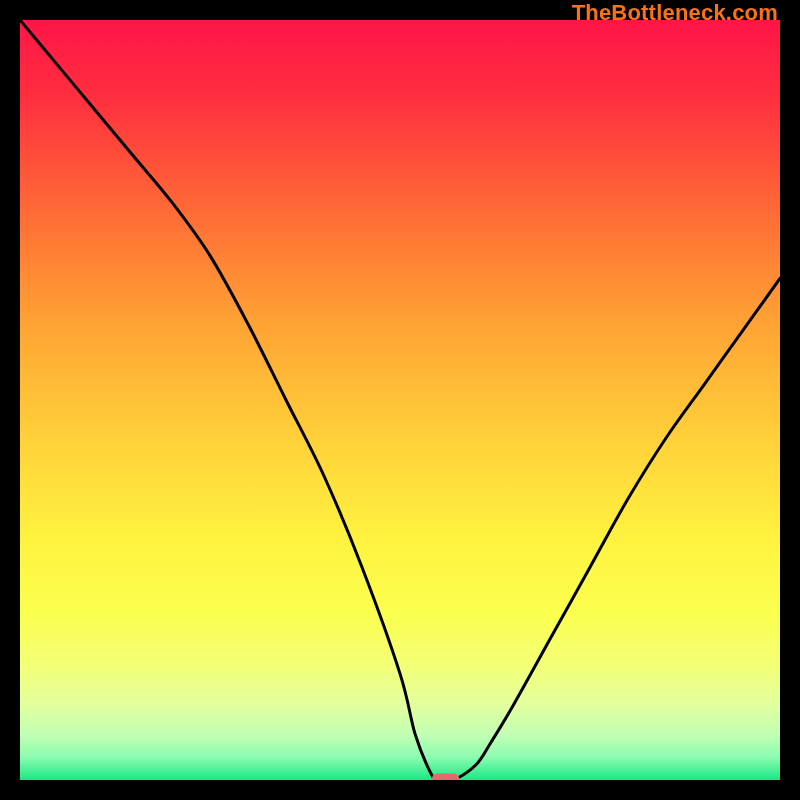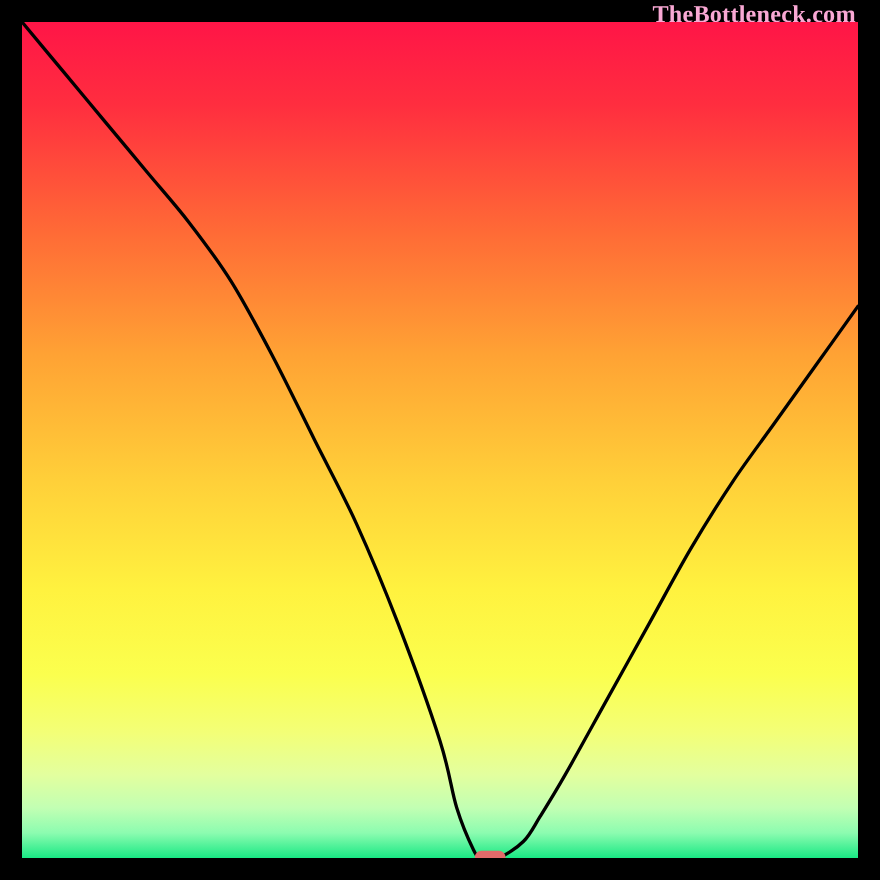--- a/index.html
+++ b/index.html
@@ -23,24 +23,24 @@
     left: 20px;
     top: 20px;
     width: 760px;
     height: 760px;
     overflow: hidden;
   }
   .watermark {
     position: absolute;
     top: 0px;
     right: 22px;
-    font-family: Liberation Serif, serif;
+    font-family: Liberation Sans, sans-serif;
     font-size: 22px;
     font-weight: 600;
-    color: #f9a8d4;
+    color: #f97316;
     letter-spacing: 0.2px;
     user-select: none;
   }
   svg { display: block; }
 </style>
 </head>
 <body>
 
 <div class="frame">
 

